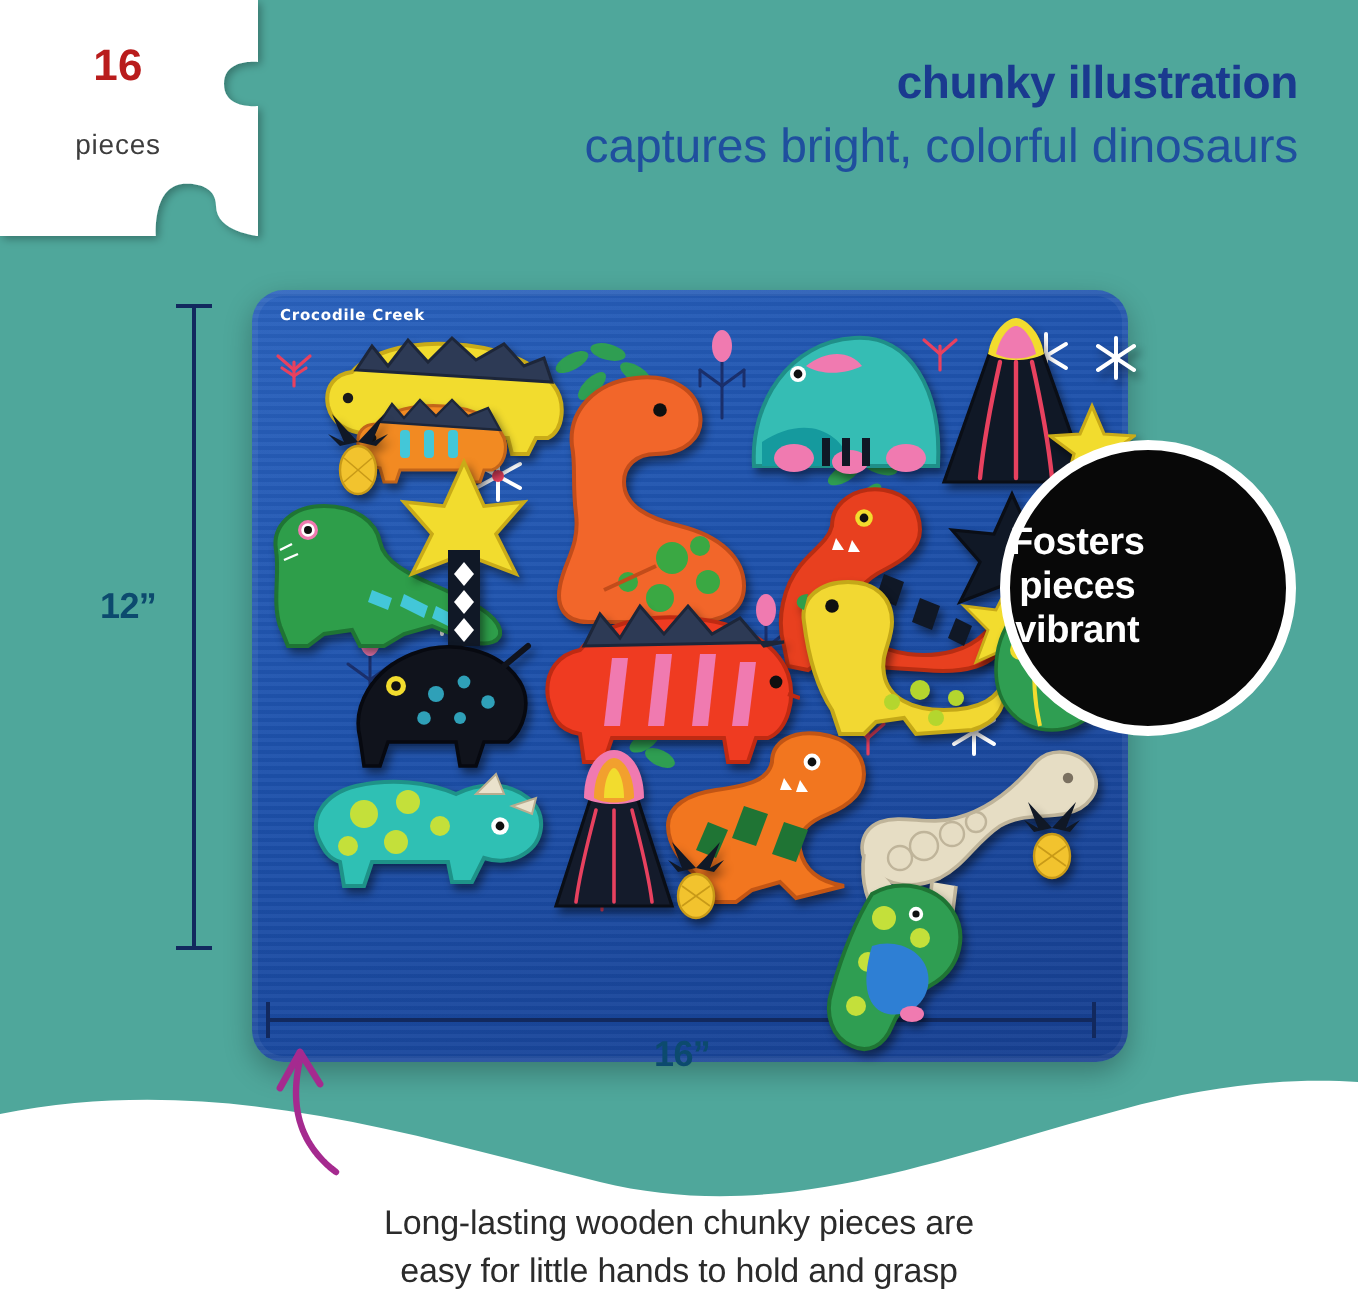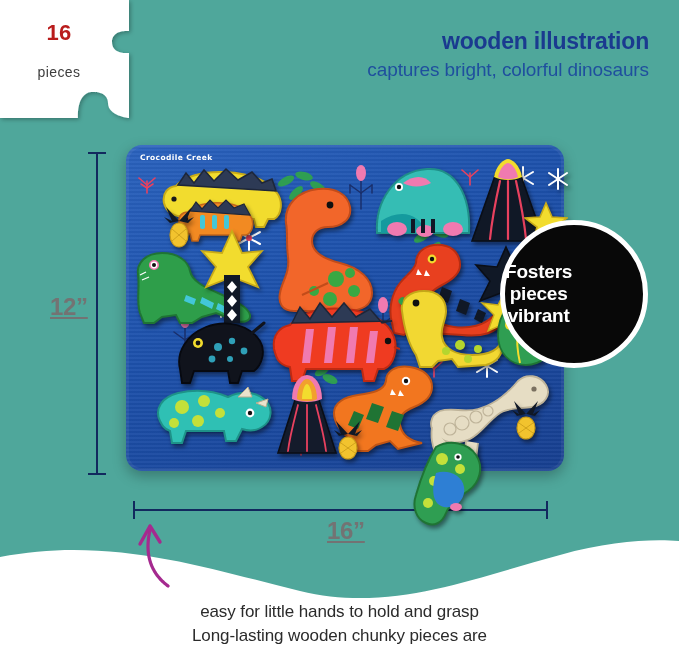--- a/index.html
+++ b/index.html
@@ -16,24 +16,24 @@
 
   
   .corner-piece{position:absolute;left:0;top:0;width:135px;height:127px;}
   .corner-label{position:absolute;left:0;top:22px;width:118px;text-align:center;z-index:6;}
   .corner-count{font-size:22px;font-weight:bold;color:#b91c1c;line-height:1;letter-spacing:.2px;}
   .corner-word{font-size:14px;color:#3d3d3d;line-height:1.25;margin-top:20px;letter-spacing:.4px;}
 
   
   .headline{position:absolute;right:30px;top:28px;width:430px;text-align:right;}
   .headline-main{font-size:23px;font-weight:bold;color:#1a3a8f;line-height:1.2;letter-spacing:-.2px;}
-  .headline-sub{font-size:19px;color:#1f4f9e;line-height:1.3;letter-spacing:-.1px;margin-top:2px;}
-
-  
-  .board-wrap{position:absolute;left:126px;top:145px;width:438px;height:326px;}
+  .headline-sub{font-size:24px;color:#1f4f9e;line-height:1.3;letter-spacing:-.1px;margin-top:2px;}
+
+  
+  .board-wrap{position:absolute;left:126px;top:145px;width:438px;height:386px;}
   .board{position:absolute;inset:0;border-radius:16px;overflow:hidden;
          background:
            repeating-linear-gradient(180deg, rgba(255,255,255,.035) 0 2px, rgba(0,0,0,.035) 2px 4px),
            linear-gradient(155deg,#2a62be 0%,#1d51ab 42%,#173f90 100%);
          box-shadow:0 5px 14px rgba(0,0,0,.28), inset 0 0 0 3px rgba(255,255,255,.06);}
   .brand{position:absolute;left:14px;top:8px;font-size:7.5px;font-weight:bold;color:#ffffff;
          letter-spacing:.4px;z-index:9;font-family:"DejaVu Sans",sans-serif;}
 
   .piece{position:absolute;}
   .piece svg{display:block;filter:drop-shadow(2px 3px 2px rgba(0,0,0,.45));}
@@ -43,21 +43,21 @@
   .badge{position:absolute;left:500px;top:220px;width:148px;height:148px;border-radius:50%;
          background:#080808;border:5px solid #ffffff;box-sizing:border-box;
          display:flex;align-items:center;justify-content:flex-start;z-index:30;}
   .badge-text{color:#ffffff;font-size:19px;font-weight:bold;line-height:1.16;text-align:center;letter-spacing:-.2px;}
 
   
   .meas-v{position:absolute;left:96px;top:152px;width:2px;height:323px;background:#12295e;}
   .cap-v{position:absolute;width:18px;height:2px;background:#12295e;left:88px;}
   .meas-h{position:absolute;left:133px;top:509px;height:2px;width:415px;background:#12295e;}
   .cap-h{position:absolute;height:18px;width:2px;background:#12295e;top:501px;}
-  .dim{position:absolute;font-size:24px;font-weight:bold;color:#737373;letter-spacing:-.3px;text-decoration:underline;}
+  .dim{position:absolute;font-size:18px;font-weight:bold;color:#0c4a6e;letter-spacing:-.3px;}
   .dim-v{left:50px;top:293px;}
   .dim-h{left:327px;top:517px;}
 
   
   .arrow{position:absolute;left:130px;top:516px;}
   .caption{position:absolute;left:0;top:600px;width:679px;text-align:center;
            font-size:17px;color:#2b2b2b;line-height:1.42;letter-spacing:-.1px;}
 </style>
 </head>
 <body>
@@ -530,22 +530,22 @@
       </filter>
     </defs>
     <path d="M0 0 L129 0 L129 31 C129 31 112 29 112 42 C112 55 129 53 129 53 L129 118 C129 118 108 116 108 103 C108 90 91 92 91 92 C76 94 78 118 78 118 L0 118 Z" fill="#ffffff" filter="url(#cshadow)"></path>
   </svg>
   <div class="corner-label">
     <div class="corner-count">16</div>
     <div class="corner-word">pieces</div>
   </div>
 
   <div class="headline">
-    <div class="headline-main">wooden illustration</div>
+    <div class="headline-main">chunky illustration</div>
     <div class="headline-sub">captures bright, colorful dinosaurs</div>
   </div>
 
   <div class="caption">
+    <div>Long-lasting wooden chunky pieces are</div>
     <div>easy for little hands to hold and grasp</div>
-    <div>Long-lasting wooden chunky pieces are</div>
   </div>
 
 </div>
 
 </body></html>

